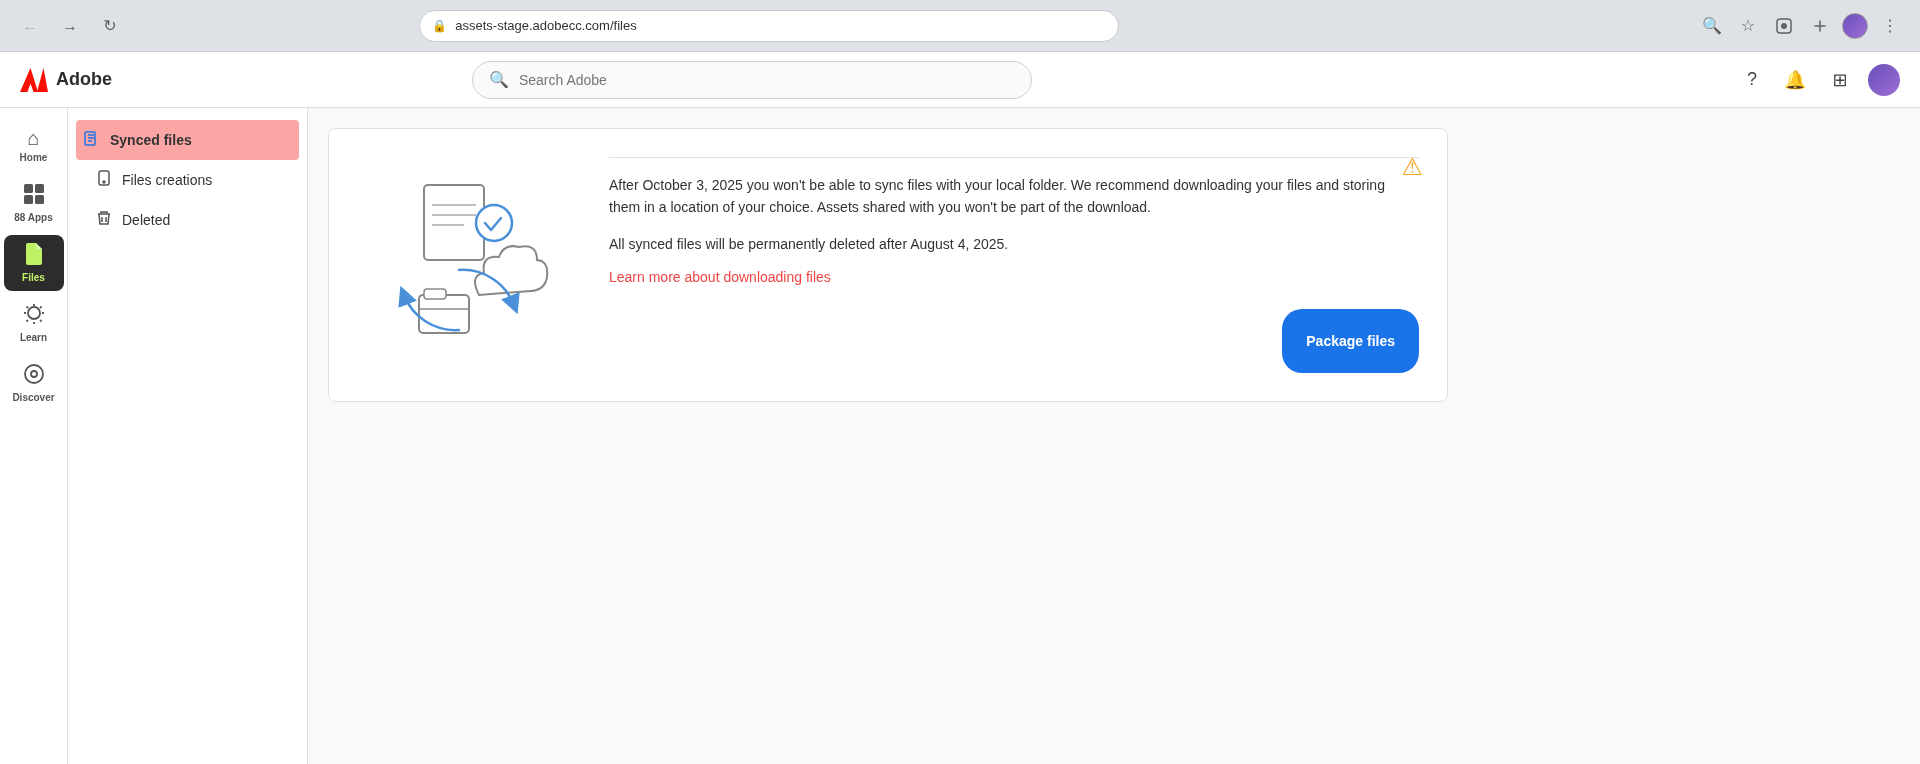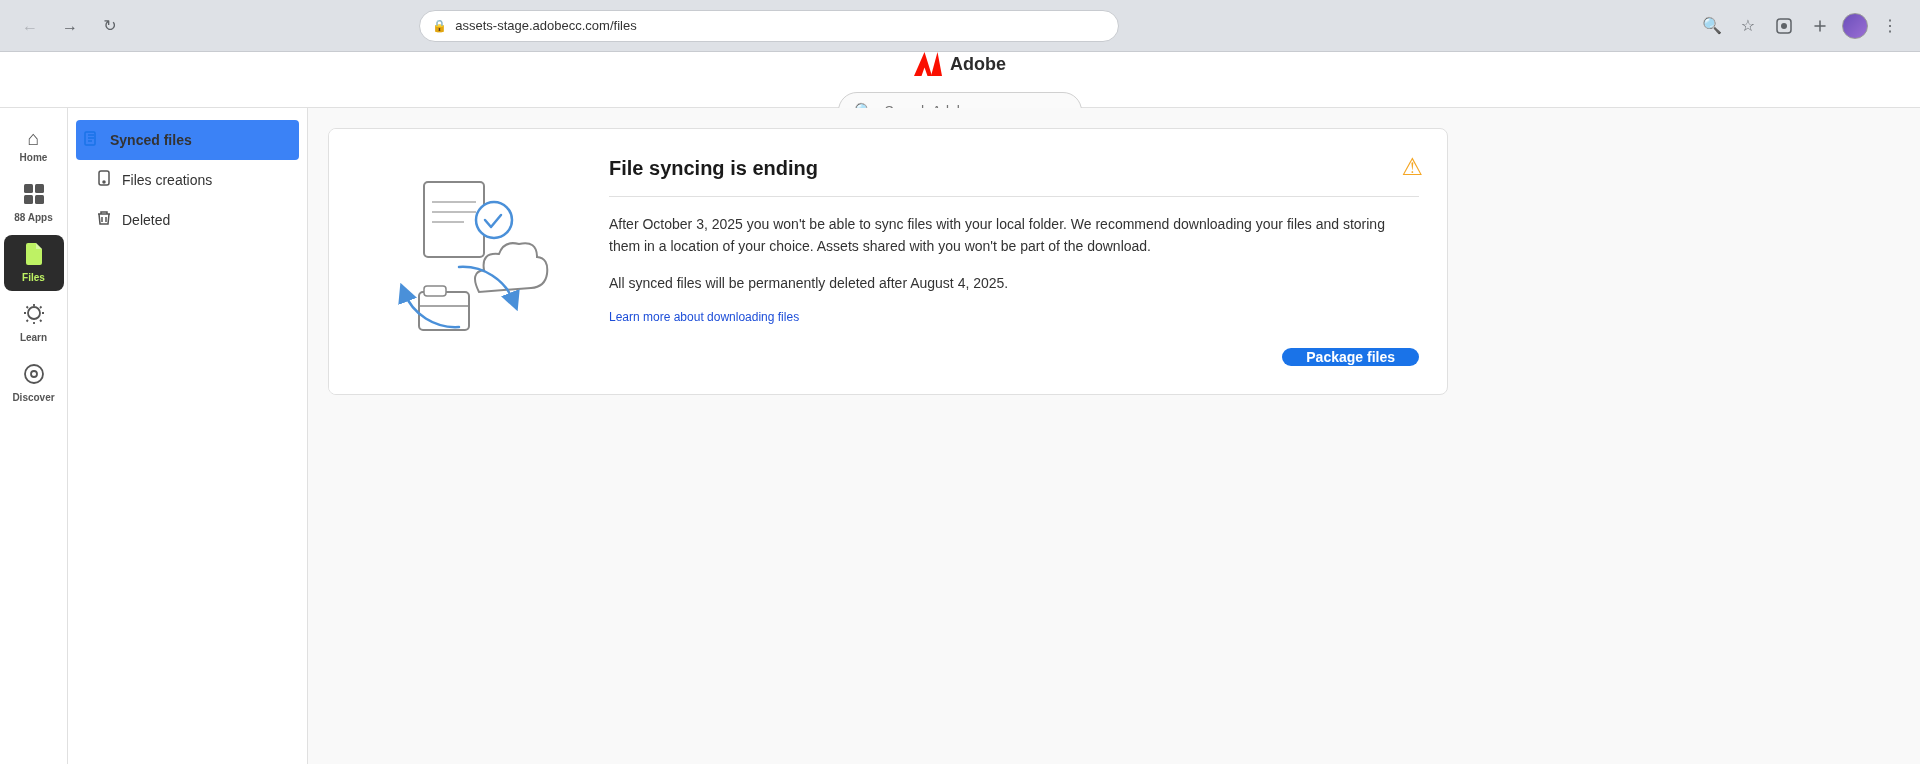--- a/index.html
+++ b/index.html
@@ -76,21 +76,20 @@
     
     .top-nav {
       height: 56px;
       background: #fff;
       border-bottom: 1px solid #e0e0e0;
       display: flex;
       align-items: center;
       padding: 0 20px;
       gap: 16px;
       flex-shrink: 0;
-      flex-direction: column;
     }
     .adobe-logo {
       display: flex;
       align-items: center;
       gap: 8px;
       text-decoration: none;
     }
     .adobe-logo-icon {
       width: 28px; height: 24px;
     }
@@ -199,21 +198,21 @@
       align-items: center;
       padding: 10px 20px;
       gap: 10px;
       cursor: pointer;
       color: #333;
       font-size: 14px;
       border-radius: 4px;
       margin: 0 8px;
     }
     .sidebar-item.active {
-      background: #3b82f6;
+      background: #fca5a5;
       font-weight: 600;
       padding-left: 8px;
     }
     .sidebar-item-icon { font-size: 16px; color: #555; }
     .sidebar-item.active .sidebar-item-icon { color: #1a73e8; }
 
     
     .main-content {
       flex: 1;
       overflow-y: auto;
@@ -262,36 +261,36 @@
       background: #e0e0e0;
       margin-bottom: 16px;
     }
     .notice-text {
       font-size: 14px;
       line-height: 1.6;
       color: #333;
       margin-bottom: 14px;
     }
     .notice-link {
-      color: #1d4ed8;
+      color: #ef4444;
       text-decoration: none;
-      font-size: 12px;
+      font-size: 14px;
       margin-top: 35px;
     }
     .notice-footer {
       display: flex;
       justify-content: flex-end;
       margin-top: 24px;
     }
     .package-btn {
       background: #1a73e8;
       color: #fff;
       border: none;
       border-radius: 20px;
-      padding: 1px 24px;
+      padding: 24px 24px;
       font-size: 14px;
       font-weight: 600;
       cursor: pointer;
     }
 
     
     .illus-svg { width: 180px; height: 200px; }
   </style>
 </head>
 <body>
@@ -451,21 +450,20 @@
               </marker>
               <marker id="arr2" markerWidth="8" markerHeight="8" refX="4" refY="4" orient="auto">
                 <path d="M0 0L8 4L0 8Z" fill="#4a90d9"></path>
               </marker>
             </defs>
           </svg>
         </div>
 
         <div class="notice-body">
           <span class="notice-warning-icon">⚠</span>
-          <div class="notice-title">File syncing is ending</div>
           <div class="notice-divider"></div>
           <p class="notice-text">After October 3, 2025 you won't be able to sync files with your local folder. We recommend downloading your files and storing them in a location of your choice. Assets shared with you won't be part of the download.</p>
           <p class="notice-text">All synced files will be permanently deleted after August 4, 2025.</p>
           <a class="notice-link" href="#">Learn more about downloading files</a>
           <div class="notice-footer">
             <button class="package-btn">Package files</button>
           </div>
         </div>
       </div>
     </div>

